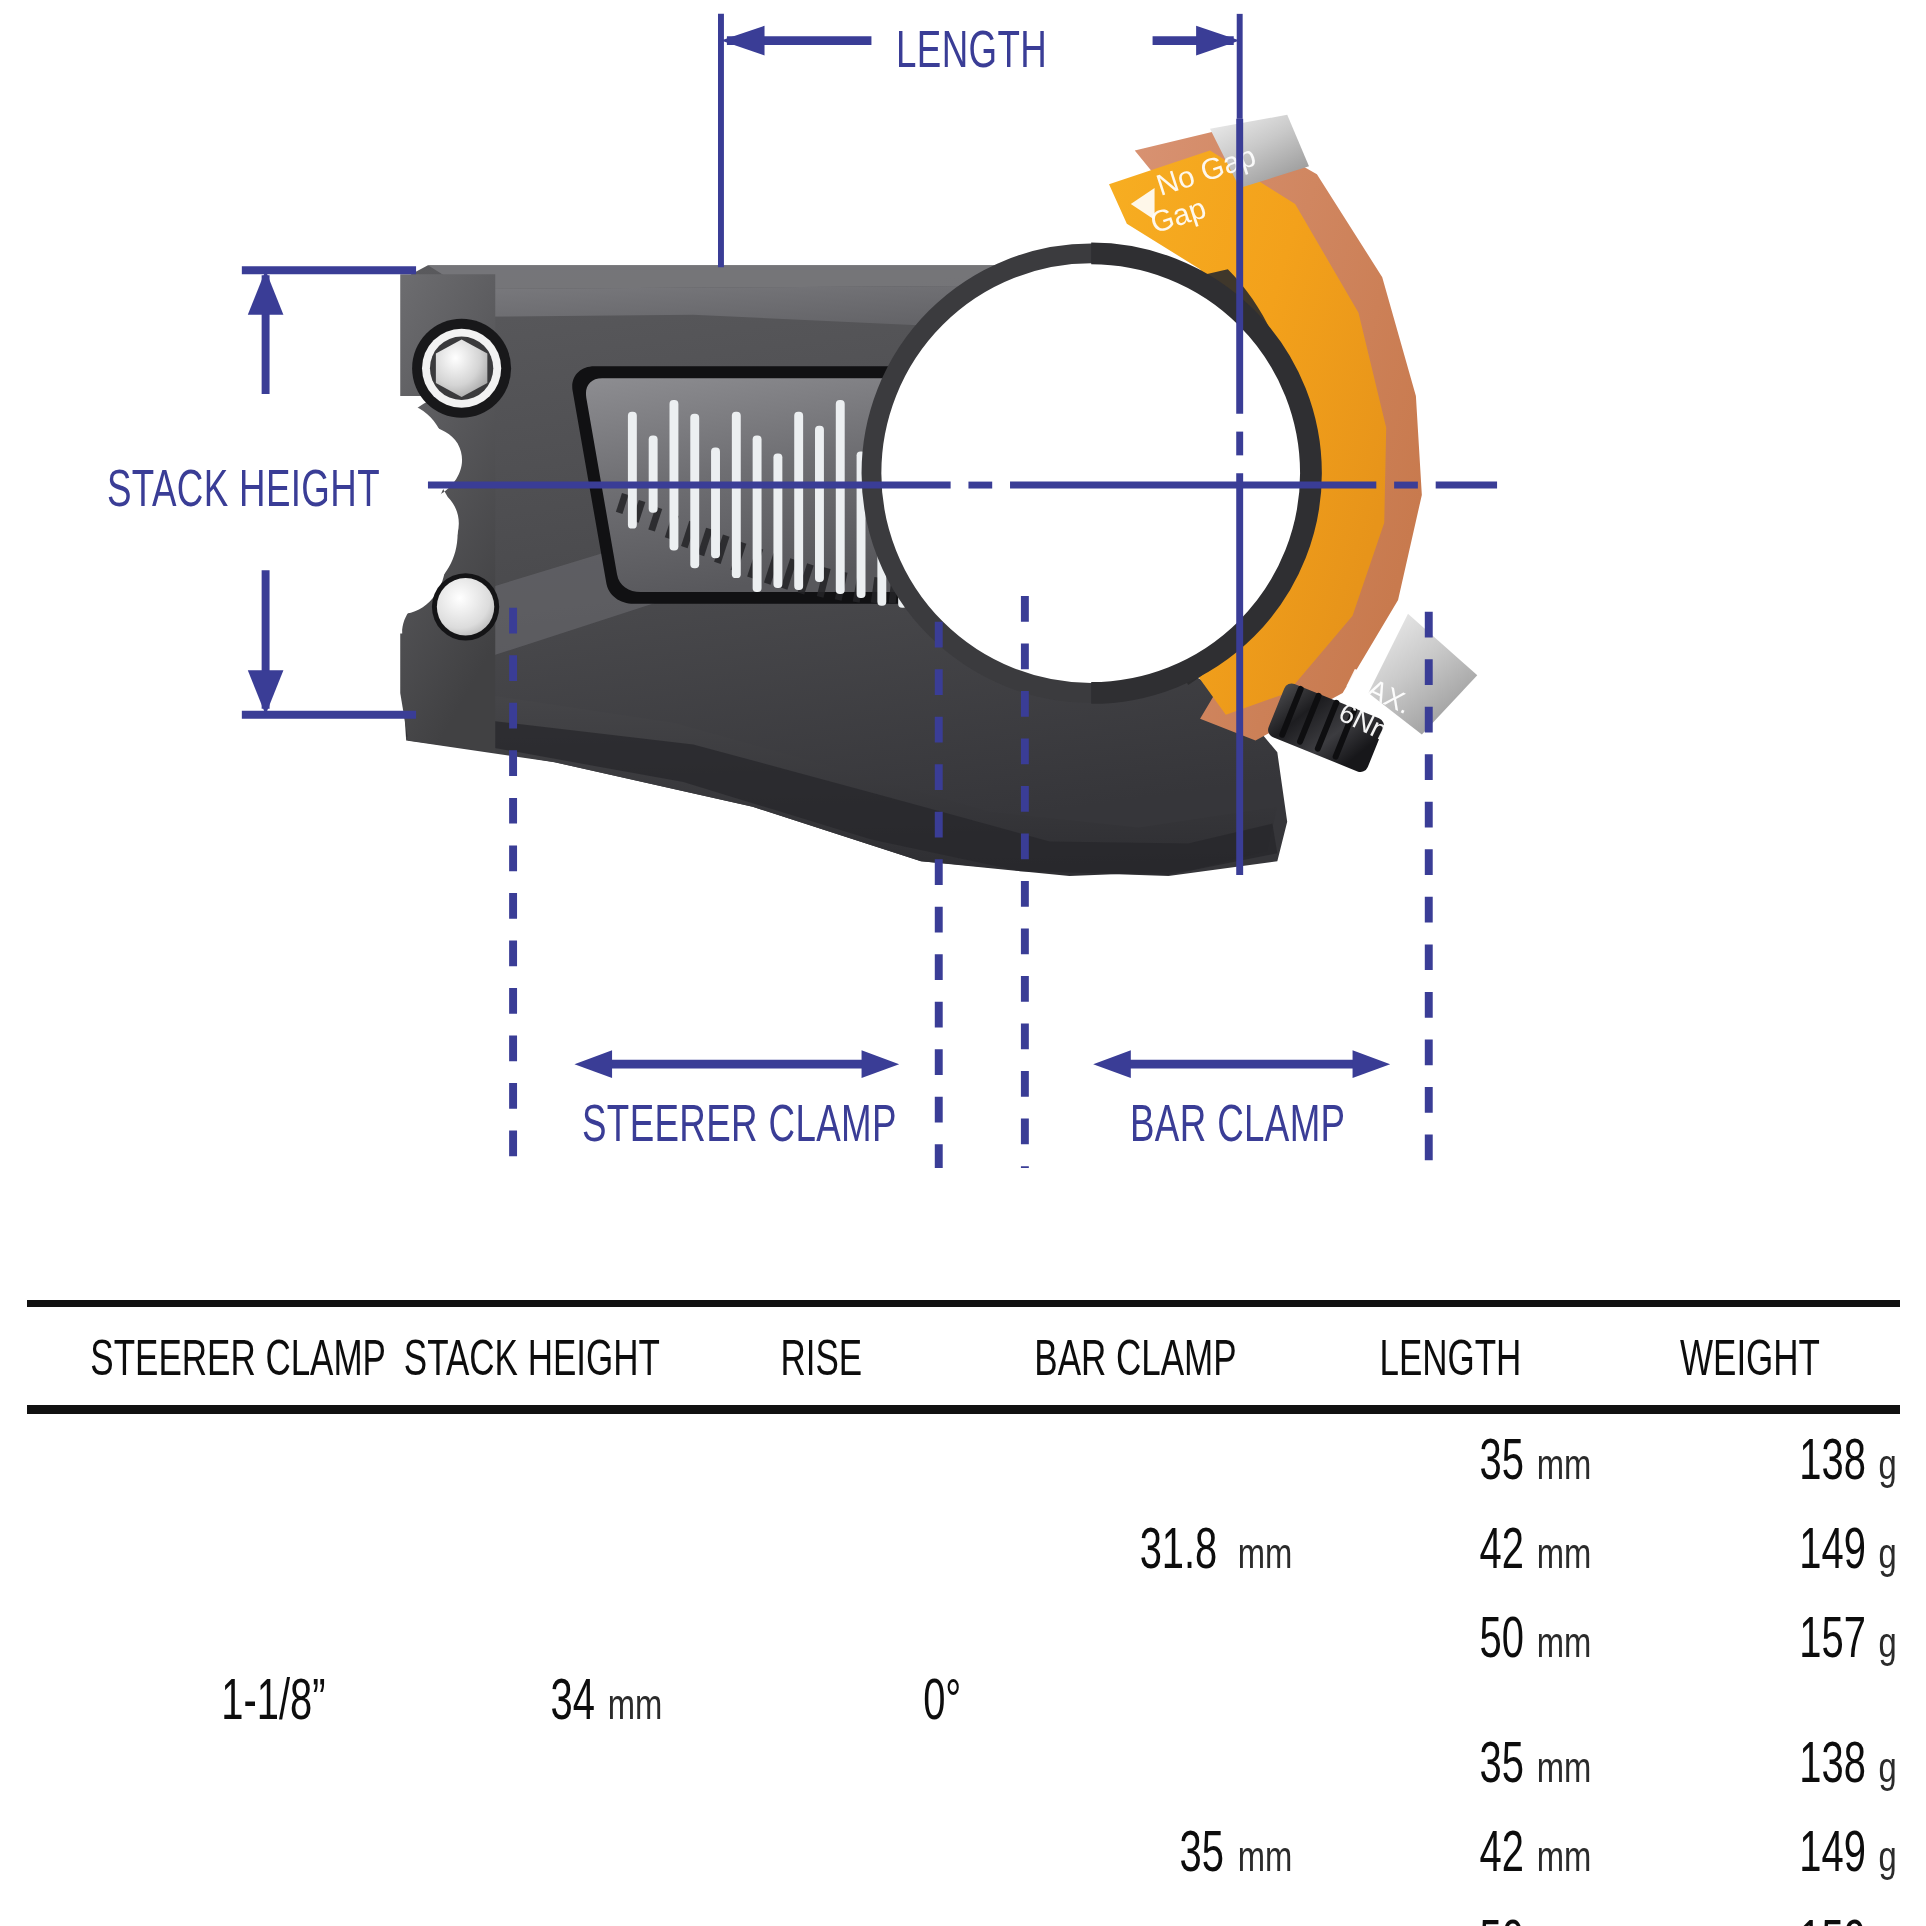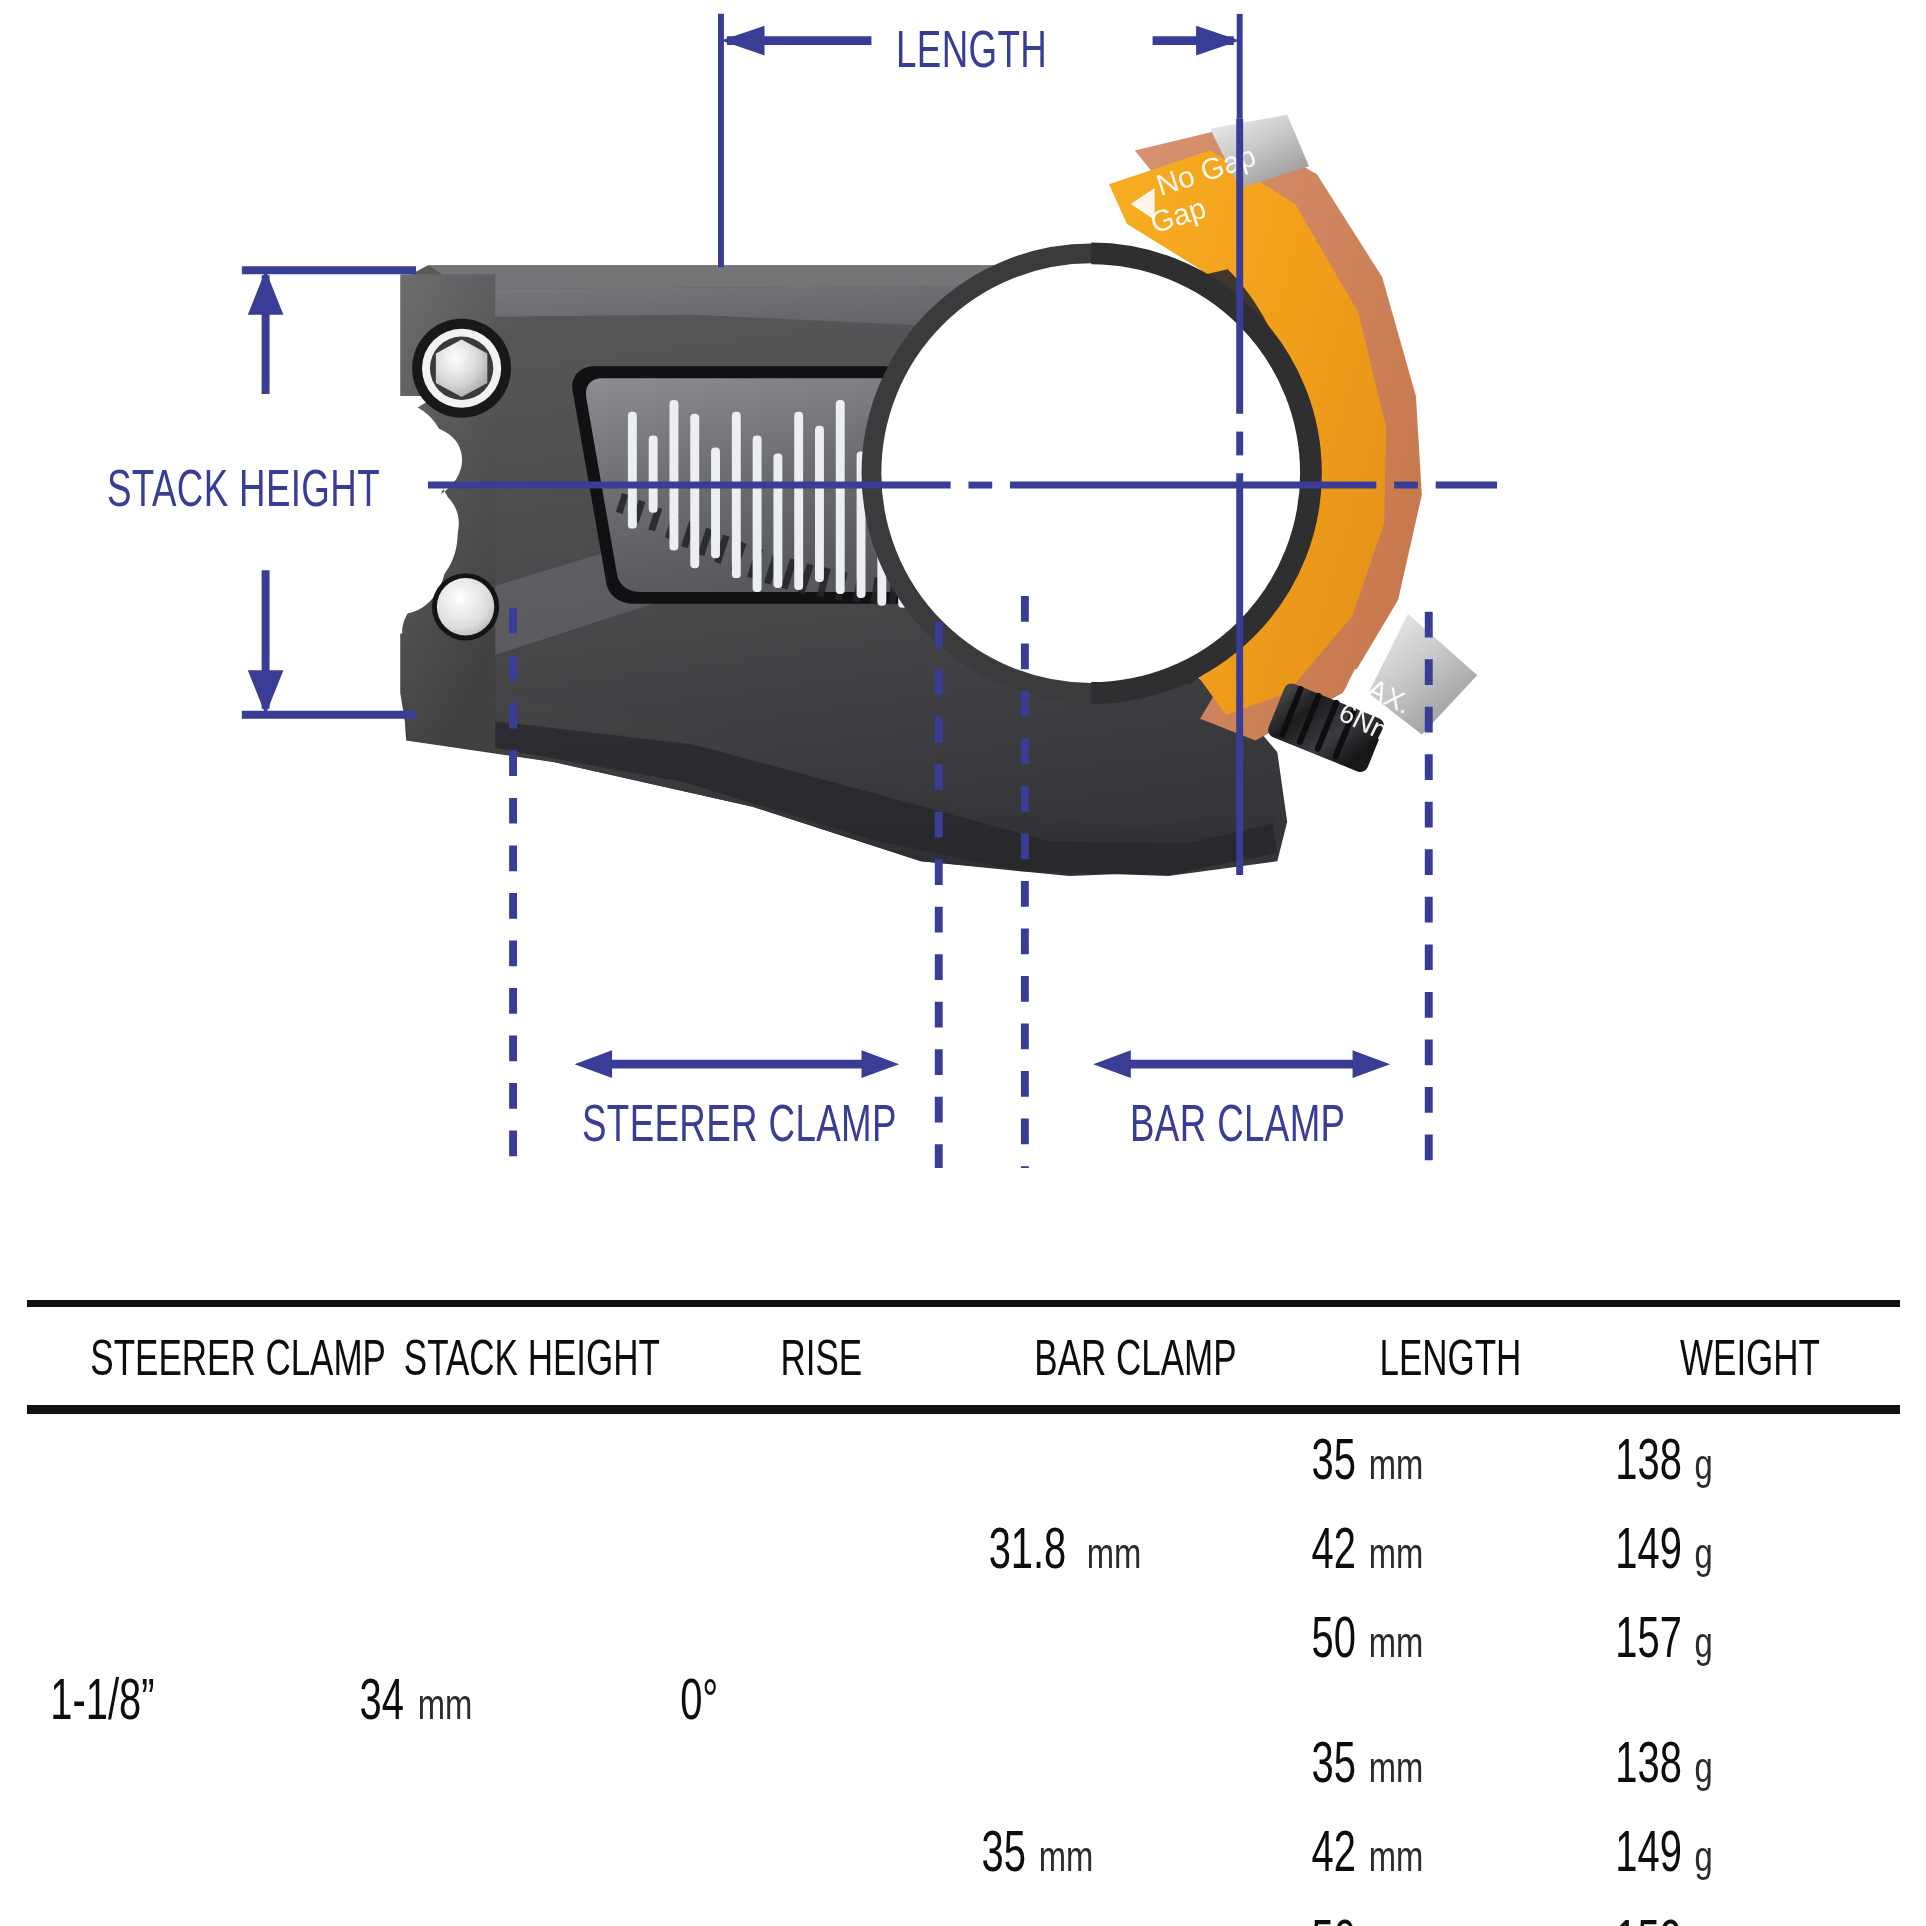--- a/index.html
+++ b/index.html
@@ -98,21 +98,21 @@
     background: #111111;
     width: 100%;
   }
   #spec-table-wrap .rule-head {
     height: 9px;
     background: #111111;
     width: 100%;
   }
 
   .body-cell {
-    text-align: left;
+    text-align: right;
     vertical-align: middle;
     color: #0d0d0d;
     font-family: "Liberation Sans Narrow", "Liberation Sans", sans-serif;
     white-space: nowrap;
   }
   .valnum {
     display: inline-block;
     font-size: 57px;
     transform: scaleX(0.70);
     transform-origin: center;

